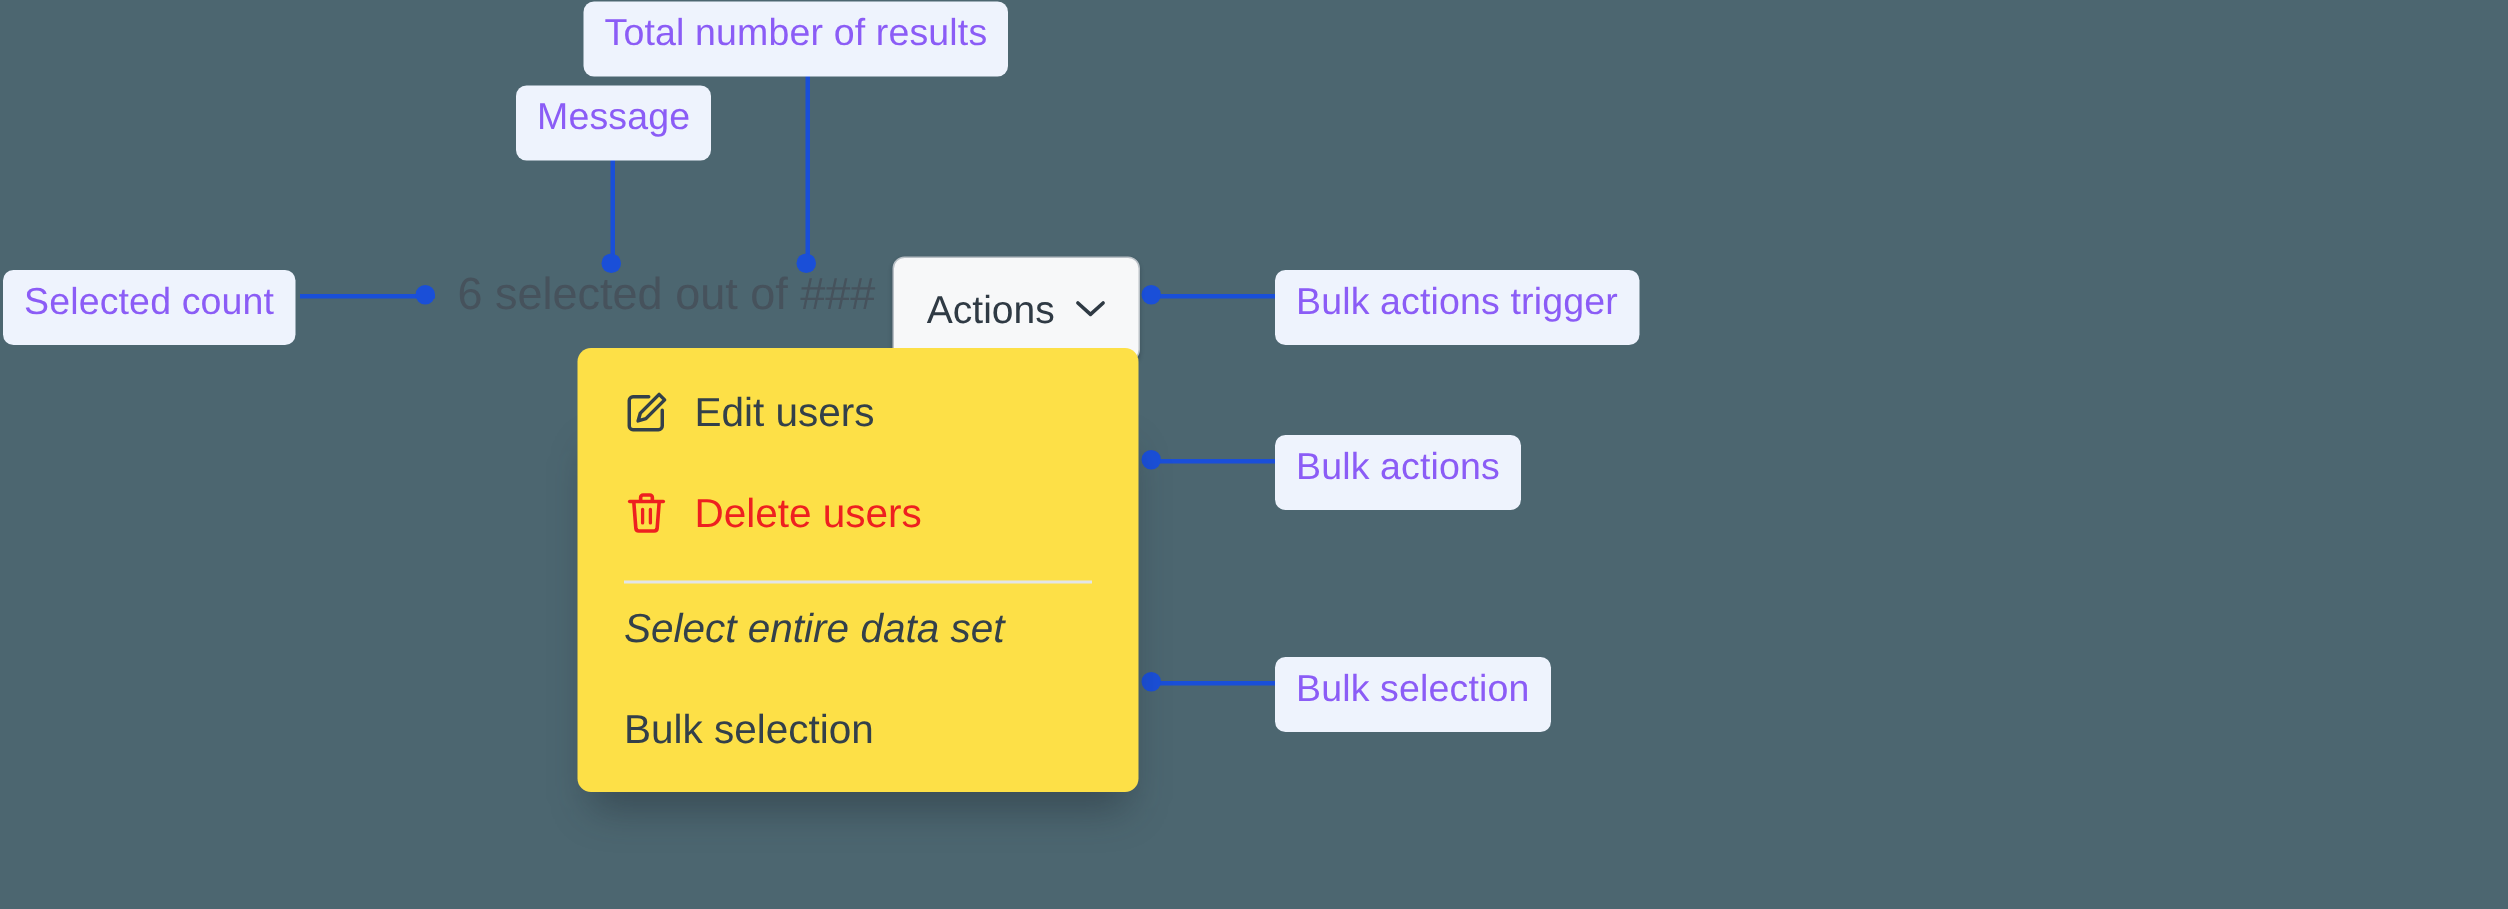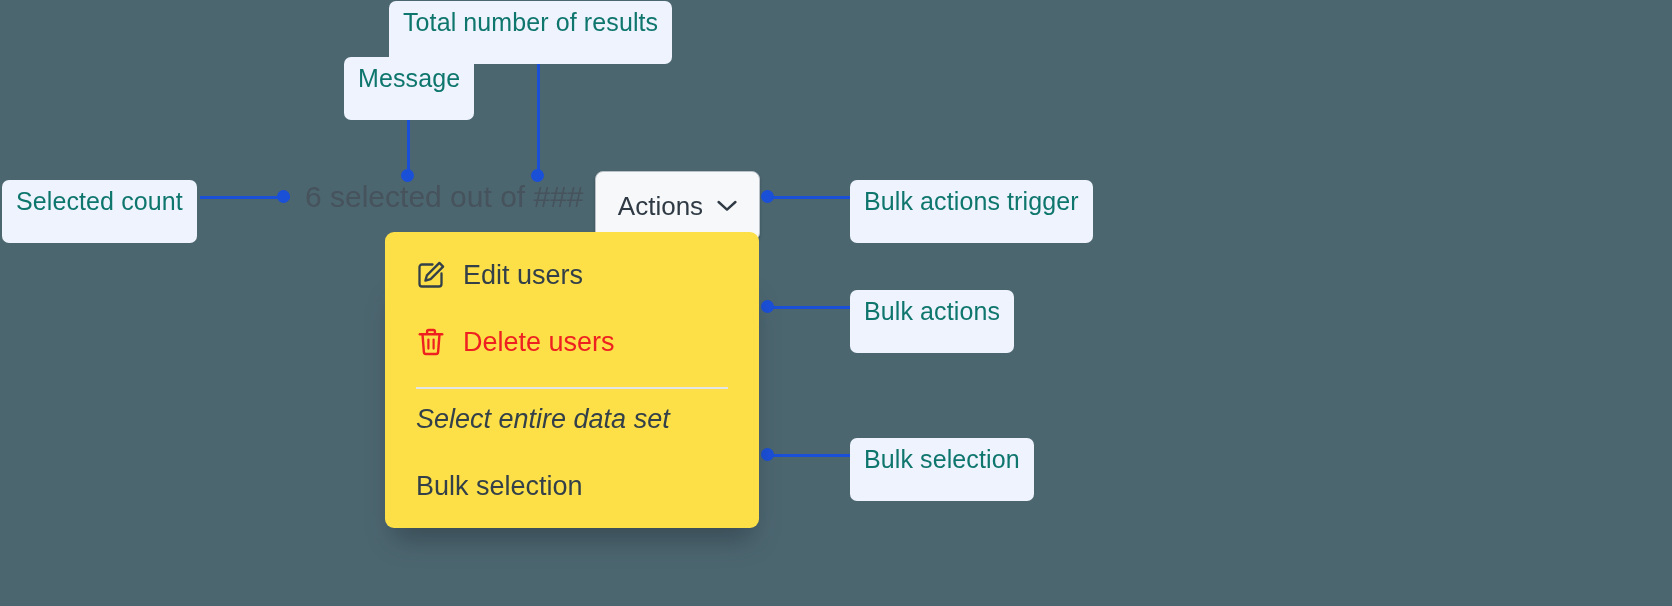--- a/index.html
+++ b/index.html
@@ -19,26 +19,26 @@
     position: absolute;
     inset: 0;
     width: 1672px;
     height: 606px;
   }
 
   
   .callout {
     position: absolute;
     background: #eef3fd;
-    color: #0f766e;
+    color: #8b5cf6;
     font-size: 25px;
     font-weight: 500;
     letter-spacing: 0.1px;
     line-height: 1;
-    padding: 9px 14px 29px 14px;
+    padding: 9px 14px 16px 14px;
     border-radius: 7px;
     white-space: nowrap;
     box-sizing: border-box;
   }
 
   
   .conn-v {
     position: absolute;
     width: 3px;
     background: #1a4fd8;

